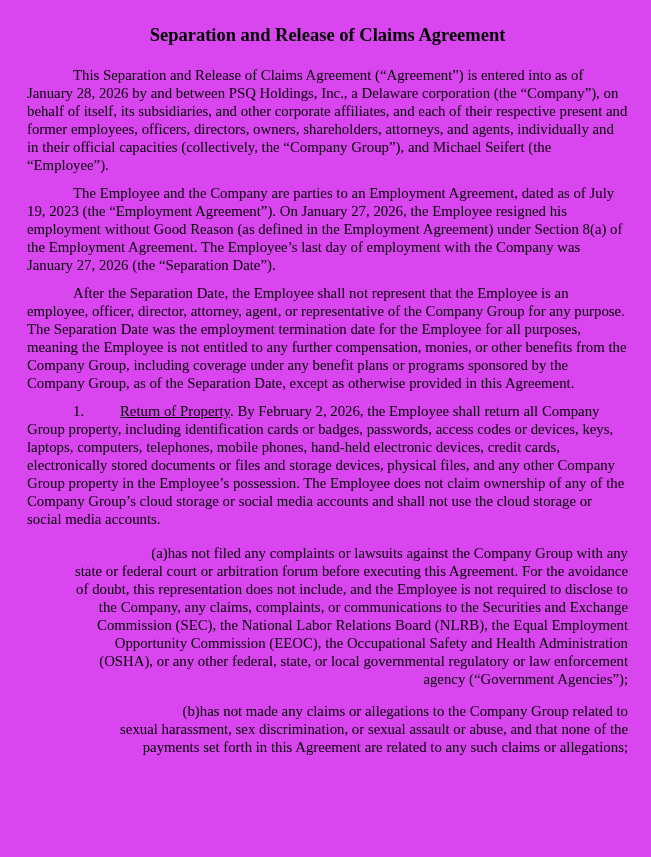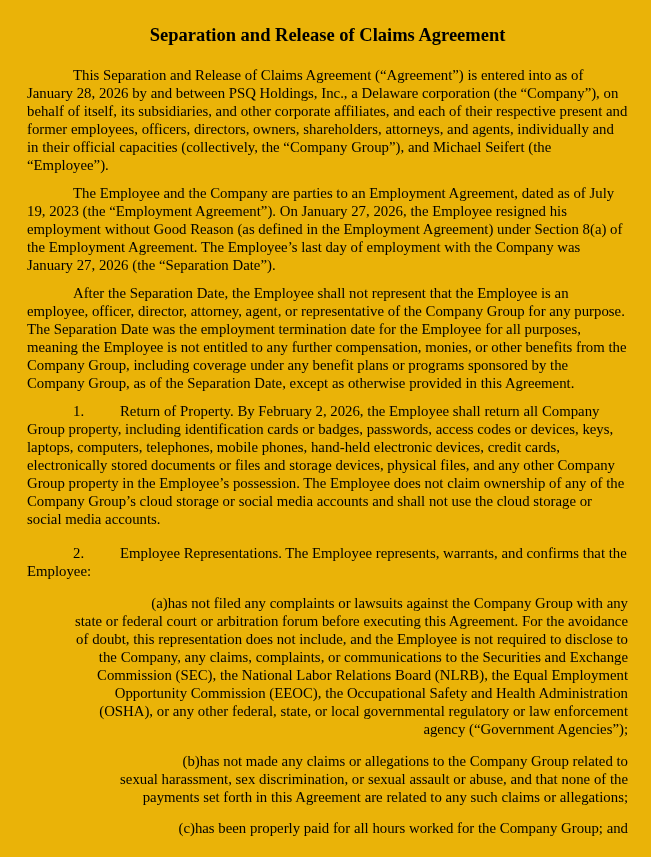--- a/index.html
+++ b/index.html
@@ -1,20 +1,20 @@
 <!DOCTYPE html>
 <html><head>
 <meta charset="utf-8">
 <style>
   html, body { margin: 0; padding: 0; background: #ffffff; }
   .page {
     position: relative;
     width: 651px;
     height: 857px;
-    background: #eab308;
+    background: #d946ef;
     color: #000000;
     font-family: "Liberation Serif", "DejaVu Serif", serif;
     font-size: 14.8px;
     line-height: 18px;
     box-sizing: border-box;
     padding: 24px 23px 0 27px;
     overflow: hidden;
     text-align: left;
   }
   .doc-title {
@@ -22,42 +22,40 @@
     line-height: 22px;
     font-weight: bold;
     text-align: center;
     margin: 0 0 20px 0;
   }
   p { margin: 0 0 10px 0; text-indent: 46px; }
   p.p3  { }
   p.sec { margin-bottom: 16px; }
   p.sec2 { margin-bottom: 14px; }
   p.sub { margin-left: 46px; text-indent: 45px; margin-bottom: 14px; text-align: right; }
-  p.sub-b { margin-bottom: 13px; }
+  p.sub-b { margin-bottom: 25px; }
   p.sub-c { margin-bottom: 0; }
   .num { display: inline-block; width: 47px; text-indent: 0; }
   .b { font-weight: normal; }
-  .u { }
+  .u { text-decoration: underline; }
 </style>
 </head>
 <body>
 
 <div class="page">
 
   <div class="doc-title">Separation and Release of Claims Agreement</div>
 
   <p><span>This Separation and Release of Claims Agreement (“</span><span class="b">Agreement</span><span>”) is entered into as of January 28, 2026 by and between PSQ Holdings, Inc., a Delaware corporation (the “</span><span class="b">Company</span><span>”), on behalf of itself, its subsidiaries, and other corporate affiliates, and each of their respective present and former employees, officers, directors, owners, shareholders, attorneys, and agents, individually and in their official capacities (collectively, the “</span><span class="b">Company Group</span><span>”), and Michael Seifert (the “</span><span class="b">Employee</span><span>”).</span></p>
 
   <p><span>The Employee and the Company are parties to an Employment Agreement, dated as of July 19, 2023 (the “</span><span class="b">Employment Agreement</span><span>”). On January 27, 2026, the Employee resigned his employment without Good Reason (as defined in the Employment Agreement) under Section 8(a) of the Employment Agreement. The Employee’s last day of employment with the Company was January 27, 2026 (the “</span><span class="b">Separation Date</span><span>”).</span></p>
 
   <p class="p3"><span>After the Separation Date, the Employee shall not represent that the Employee is an employee, officer, director, attorney, agent, or representative of the Company Group for any purpose. The Separation Date was the employment termination date for the Employee for all purposes, meaning the Employee is not entitled to any further compensation, monies, or other benefits from the Company Group, including coverage under any benefit plans or programs sponsored by the Company Group, as of the Separation Date, except as otherwise provided in this Agreement.</span></p>
 
   <p class="sec"><span class="num">1.</span><span class="u">Return of Property</span><span>. By February 2, 2026, the Employee shall return all Company Group property, including identification cards or badges, passwords, access codes or devices, keys, laptops, computers, telephones, mobile phones, hand-held electronic devices, credit cards, electronically stored documents or files and storage devices, physical files, and any other Company Group property in the Employee’s possession. The Employee does not claim ownership of any of the Company Group’s cloud storage or social media accounts and shall not use the cloud storage or social media accounts.</span></p>
 
-  <p class="sec2"><span class="num">2.</span><span class="u">Employee Representations</span><span>. The Employee represents, warrants, and confirms that the Employee:</span></p>
 
   <p class="sub"><span class="num">(a)</span><span>has not filed any complaints or lawsuits against the Company Group with any state or federal court or arbitration forum before executing this Agreement. For the avoidance of doubt, this representation does not include, and the Employee is not required to disclose to the Company, any claims, complaints, or communications to the Securities and Exchange Commission (SEC), the National Labor Relations Board (NLRB), the Equal Employment Opportunity Commission (EEOC), the Occupational Safety and Health Administration (OSHA), or any other federal, state, or local governmental regulatory or law enforcement agency (“</span><span class="b">Government Agencies</span><span>”);</span></p>
 
   <p class="sub sub-b"><span class="num">(b)</span><span>has not made any claims or allegations to the Company Group related to sexual harassment, sex discrimination, or sexual assault or abuse, and that none of the payments set forth in this Agreement are related to any such claims or allegations;</span></p>
 
-  <p class="sub sub-c"><span class="num">(c)</span><span>has been properly paid for all hours worked for the Company Group; and</span></p>
 
 </div>
 
 </body></html>

